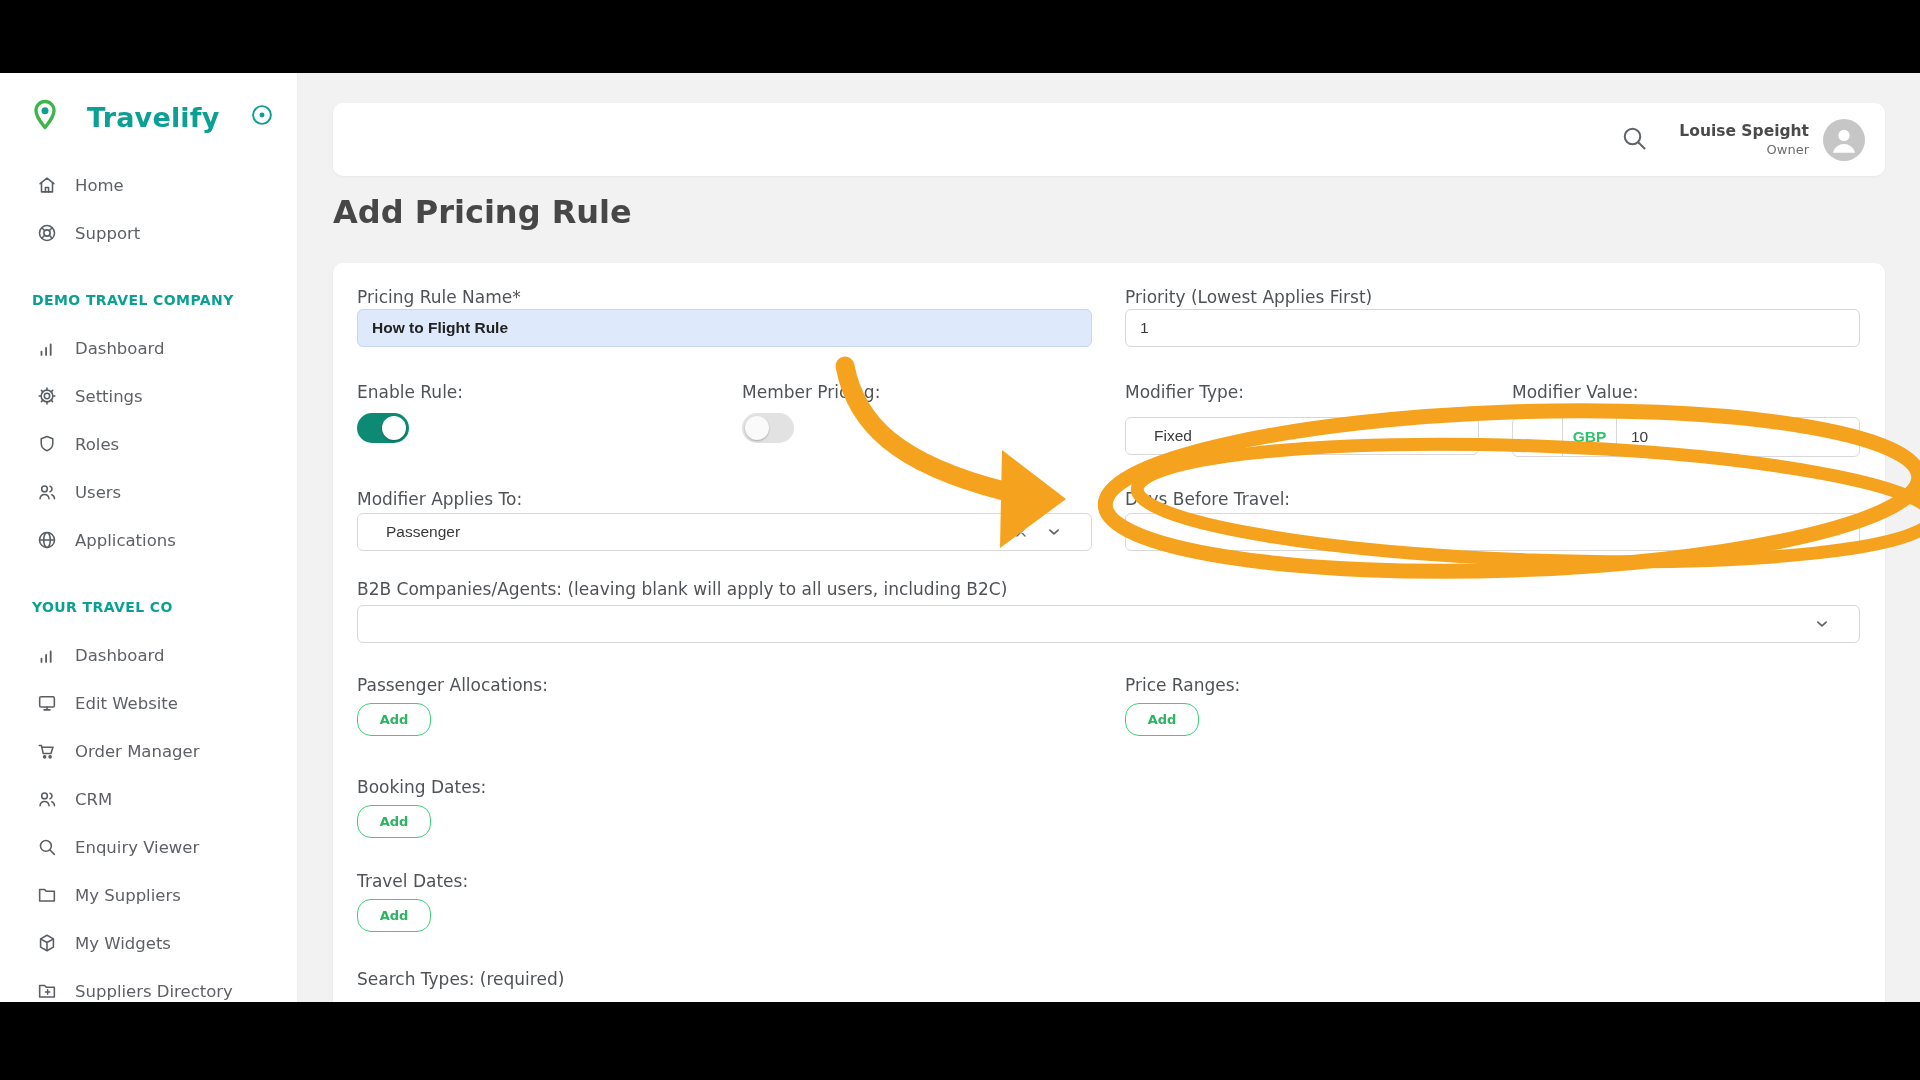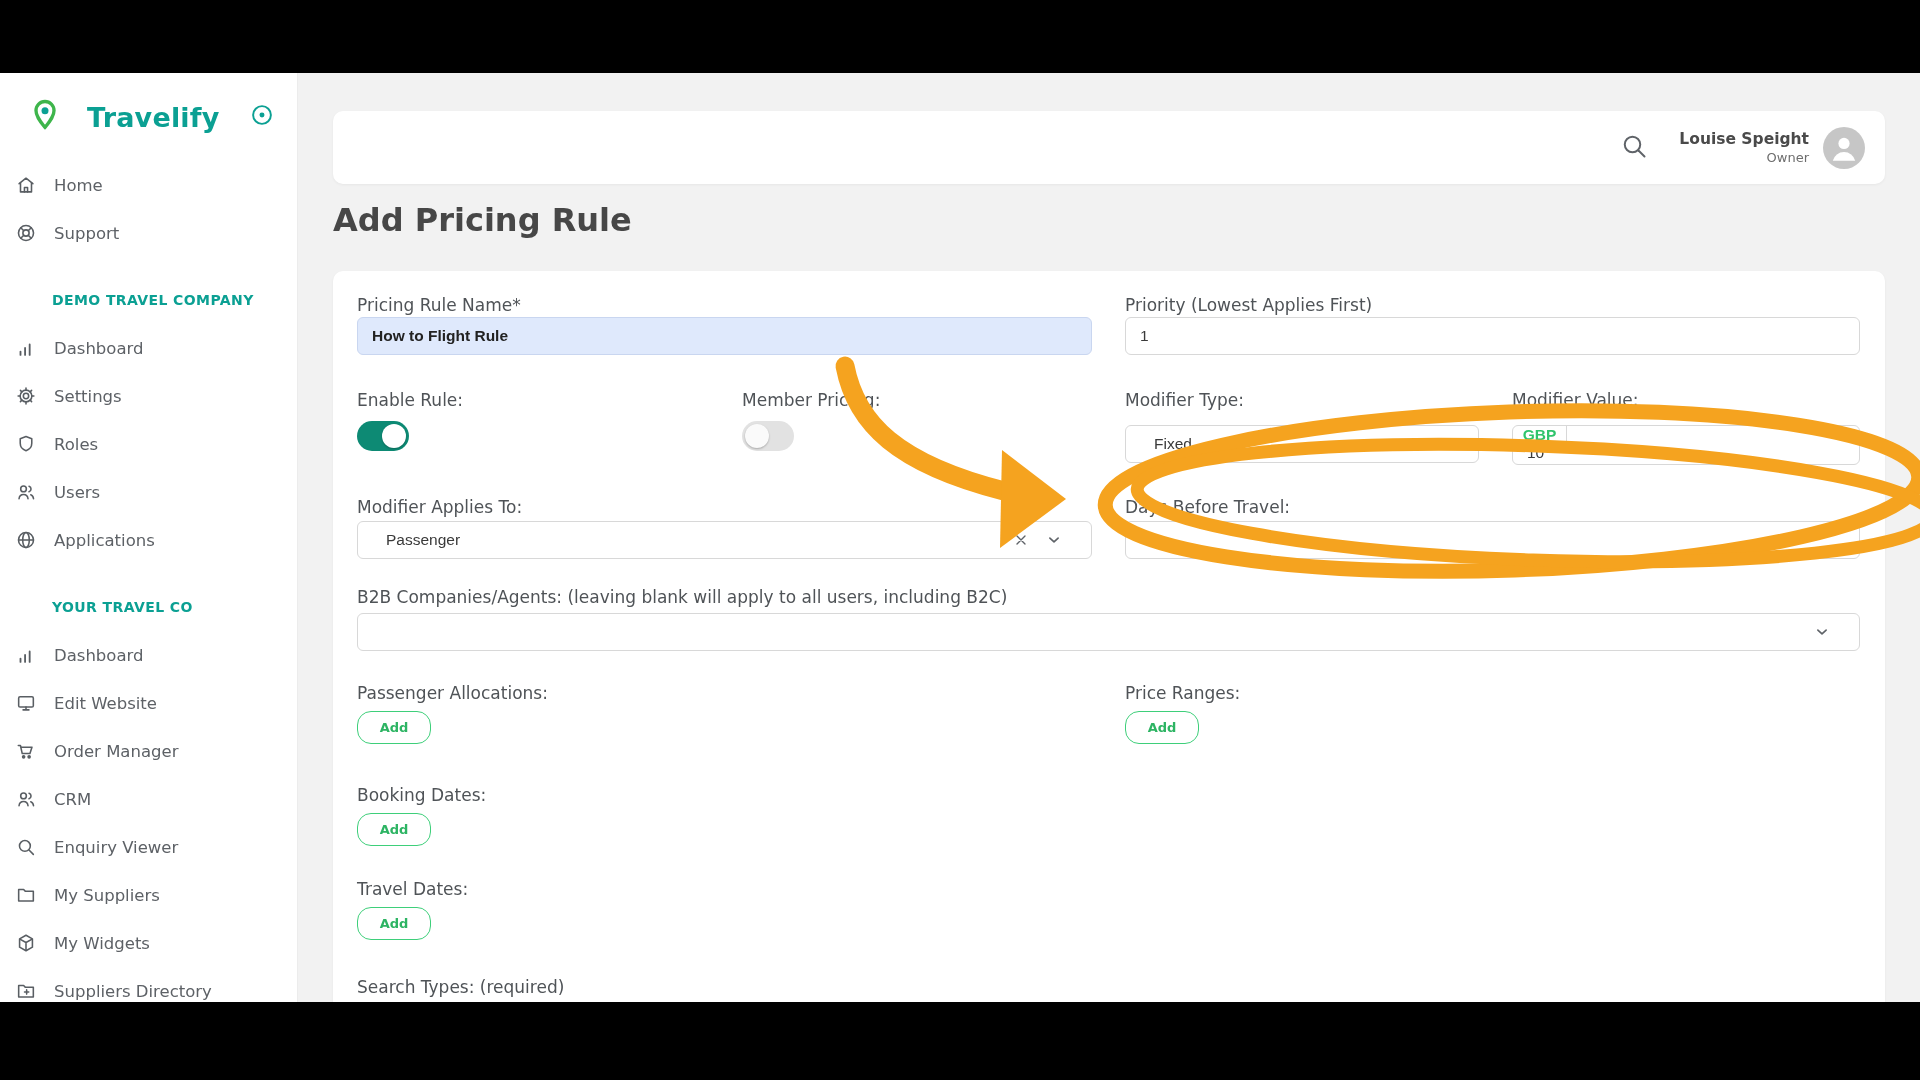--- a/index.html
+++ b/index.html
@@ -10,29 +10,29 @@
   .bar.bottom{top:1002px;height:78px;}
   .app{position:absolute;left:0;top:73px;width:1920px;height:929px;background:#f2f2f2;overflow:hidden;}
 
   
   .sidebar{position:absolute;left:0;top:0;width:297px;height:100%;background:#fff;border-right:1px solid #ececec;}
   .side-logo{position:absolute;left:0;top:18px;width:297px;height:52px;display:flex;align-items:center;}
   .logo-pin{margin-left:30px;}
   .logo-word{font-size:27px;font-weight:700;color:#0ba093;margin-left:27px;letter-spacing:.2px;}
   .logo-target{margin-left:auto;margin-right:22px;}
   .nav{position:absolute;left:0;top:88px;width:297px;}
-  .nav-item{display:flex;align-items:center;height:48px;padding-left:15px;gap:17px;cursor:pointer;}
+  .nav-item{display:flex;align-items:center;height:48px;padding-left:36px;gap:17px;cursor:pointer;}
   .nav-item .lbl{font-size:16.5px;color:#5d6166;}
-  .nav-title{padding-left:52px;margin:30px 0 11px;height:26px;display:flex;align-items:center;
+  .nav-title{padding-left:32px;margin:30px 0 11px;height:26px;display:flex;align-items:center;
              font-size:14px;font-weight:700;letter-spacing:.4px;color:#0ba093;}
   .nicon{width:22px;height:22px;flex:0 0 22px;color:#595e63;}
   .nicon svg{display:block;}
 
   
-  .main{position:absolute;left:297px;top:16px;width:1506px;height:100%;}
+  .main{position:absolute;left:297px;top:8px;width:1506px;height:100%;}
   .topcard{position:absolute;left:36px;top:22px;width:1552px;height:73px;background:#fff;border-radius:10px;
            box-shadow:0 1px 3px rgba(0,0,0,.05);display:flex;align-items:center;justify-content:flex-end;padding-right:20px;box-sizing:border-box;}
   .search-ic{color:#5f6368;margin-right:30px;cursor:pointer;}
   .who{text-align:right;margin-right:14px;}
   .who .nm{font-size:15.5px;font-weight:700;color:#4a4a4a;line-height:19px;}
   .who .rl{font-size:13px;color:#6d6d6d;line-height:17px;}
   .avatar{width:42px;height:42px;border-radius:50%;background:#c6c6c6;display:flex;align-items:center;justify-content:center;cursor:pointer;}
   .page-title{position:absolute;left:36px;top:112px;font-size:32px;font-weight:600;color:#474747;}
 
   .formcard{position:absolute;left:36px;top:182px;width:1552px;height:840px;background:#fff;border-radius:10px;
@@ -270,21 +270,21 @@
         <div class="f-label" style="left:409px;top:119px;">Member Pricing:</div>
         <div class="toggle toggle-off" style="left:409px;top:150px;">
             <span class="knob"></span>
           </div>
 
         <div class="f-label" style="left:792px;top:119px;">Modifier Type:</div>
         <div class="selectbox" style="left:792px;top:154px;width:354px;">
           <span class="grow">Fixed</span>
         </div>
         <div class="f-label" style="left:1179px;top:119px;">Modifier Value:</div>
-        <div class="mv-wrap" style="left:1179px;top:154px;width:348px;flex-direction:column;">
+        <div class="mv-wrap" style="left:1179px;top:154px;width:348px;">
           <span class="mv-seg" style="width:50px;"></span>
           <span class="mv-seg mv-cur" style="width:54px;">GBP</span>
           <span class="mv-val">10</span>
         </div>
 
         <div class="f-label" style="left:24px;top:226px;">Modifier Applies To:</div>
         <div class="selectbox" style="left:24px;top:250px;width:735px;">
           <span class="grow">Passenger</span>
           <span class="sel-ic" style="margin-right:16px;">
               <svg viewBox="0 0 24 24" width="16" height="16" fill="none" stroke="currentColor" stroke-width="2" stroke-linecap="round">

